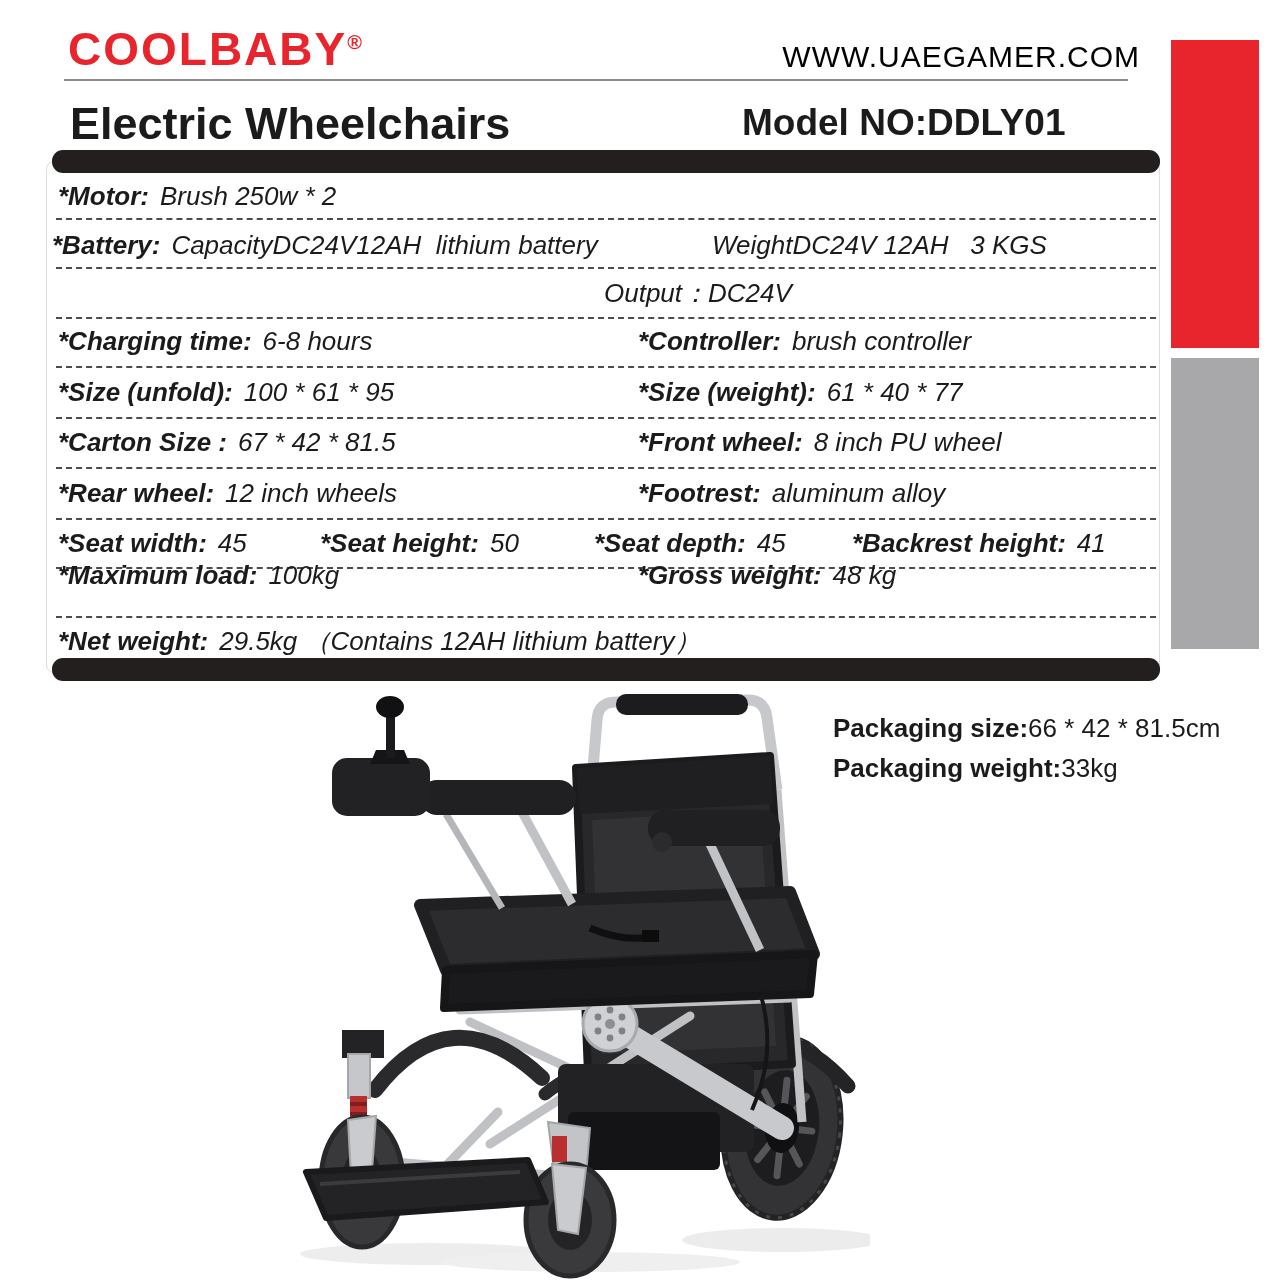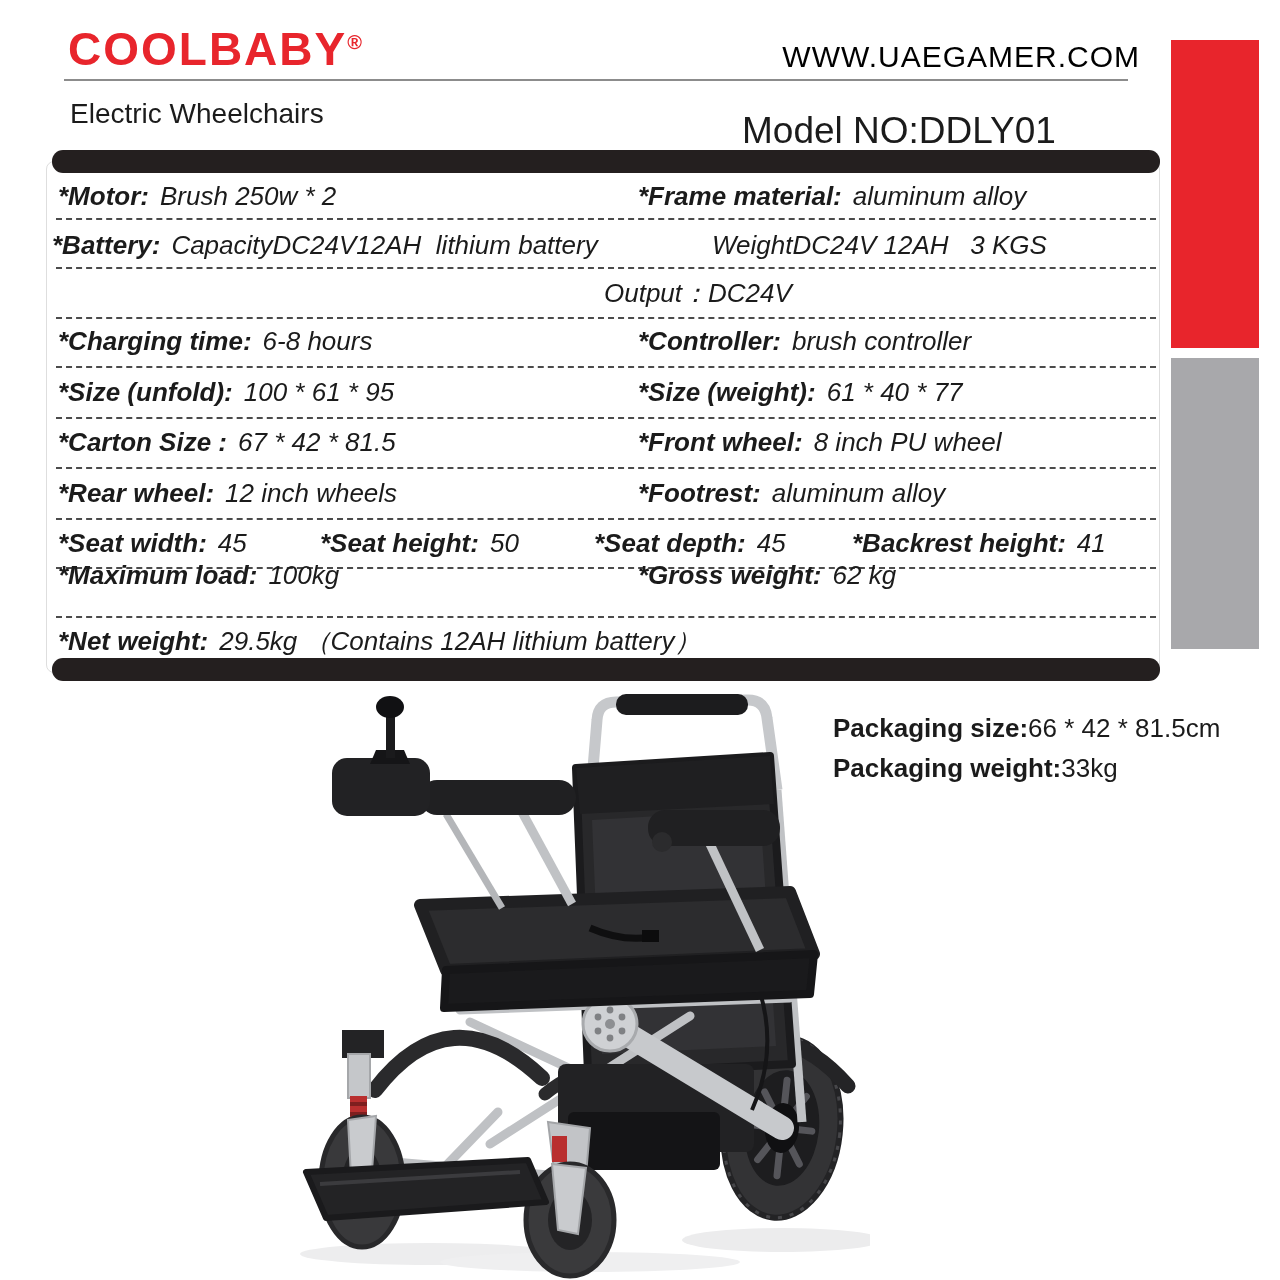--- a/index.html
+++ b/index.html
@@ -4,22 +4,22 @@
 <style>
   html,body{margin:0;padding:0;}
   body{width:1280px;height:1280px;position:relative;background:#ffffff;
        font-family:"Liberation Sans", sans-serif;color:#1b1b1b;overflow:hidden;}
   .abs{position:absolute;}
   
   .logo{left:68px;top:22px;font-size:46px;font-weight:700;letter-spacing:2px;color:#E8252C;white-space:pre;}
   .logo sup{font-size:20px;letter-spacing:0;}
   .website{left:780px;top:40px;width:360px;font-size:30px;letter-spacing:1px;color:#000000;text-align:right;white-space:pre;}
   .rule{left:64px;top:79px;width:1064px;height:2px;background:#8c8c8c;}
-  .title{left:70px;top:98px;font-size:28px;font-weight:400;white-space:pre;text-align:right;}
-  .model{left:742px;top:110px;font-size:37px;font-weight:400;white-space:pre;}
+  .title{left:70px;top:98px;font-size:45px;font-weight:700;white-space:pre;text-align:right;}
+  .model{left:742px;top:102px;font-size:37px;font-weight:700;white-space:pre;}
   
   .red-bar{left:1171px;top:40px;width:88px;height:308px;background:#E8252C;}
   .gray-bar{left:1171px;top:358px;width:88px;height:291px;background:#A8A8AB;}
   
   .tbl-outline{left:46px;top:161px;width:1112px;height:510px;border:1px solid #dedede;border-radius:8px;}
   .bar-black{left:52px;width:1108px;height:23px;background:#241F1F;border-radius:11px;}
   .bar-top{top:150px;} .bar-bottom{top:658px;}
   .sep{left:56px;width:1100px;height:0;border-top:2px dashed #4b4b4b;}
   .row{left:0;width:1280px;height:40px;line-height:40px;font-size:26px;font-style:italic;}
   .cell{position:absolute;top:0;white-space:pre;}
@@ -42,21 +42,20 @@
 
 <div class="abs red-bar"></div>
 <div class="abs gray-bar"></div>
 
 <div class="abs tbl-outline"></div>
 <div class="abs bar-black bar-top"></div>
 <div class="abs bar-black bar-bottom"></div>
 
 <div class="abs row" style="top:176px">
   <span class="cell" style="left:58px"><span class="lbl">*Motor:</span><span class="val">Brush 250w * 2</span></span>
-  <span class="cell" style="left:638px"><span class="lbl">*Frame material:</span><span class="val">aluminum alloy</span></span>
 </div>
 <div class="abs sep" style="top:218px"></div>
 
 <div class="abs row" style="top:225px">
   <span class="cell" style="left:52px"><span class="lbl">*Battery:</span><span class="val">CapacityDC24V12AH  lithium battery</span></span>
   <span class="cell" style="left:712px"><span class="val">WeightDC24V 12AH   3 KGS</span></span>
 </div>
 <div class="abs sep" style="top:267px"></div>
 
 <div class="abs row" style="top:273px">
@@ -91,21 +90,21 @@
 <div class="abs row" style="top:523px">
   <span class="cell" style="left:58px"><span class="lbl">*Seat width:</span><span class="val">45</span></span>
   <span class="cell" style="left:320px"><span class="lbl">*Seat height:</span><span class="val">50</span></span>
   <span class="cell" style="left:594px"><span class="lbl">*Seat depth:</span><span class="val">45</span></span>
   <span class="cell" style="left:852px"><span class="lbl">*Backrest height:</span><span class="val">41</span></span>
 </div>
 <div class="abs sep" style="top:567px"></div>
 
 <div class="abs row" style="top:555px">
   <span class="cell" style="left:58px"><span class="lbl">*Maximum load:</span><span class="val">100kg</span></span>
-  <span class="cell" style="left:638px"><span class="lbl">*Gross weight:</span><span class="val">62 kg</span></span>
+  <span class="cell" style="left:638px"><span class="lbl">*Gross weight:</span><span class="val">48 kg</span></span>
 </div>
 <div class="abs sep" style="top:616px"></div>
 
 <div class="abs row" style="top:621px">
   <span class="cell" style="left:58px"><span class="lbl">*Net weight:</span><span class="val">29.5kg （Contains 12AH lithium battery）</span></span>
 </div>
 
 <div class="abs pack">
   <div><span class="lbl">Packaging size:</span><span class="val">66 * 42 * 81.5cm</span></div>
   <div><span class="lbl">Packaging weight:</span><span class="val">33kg</span></div>

